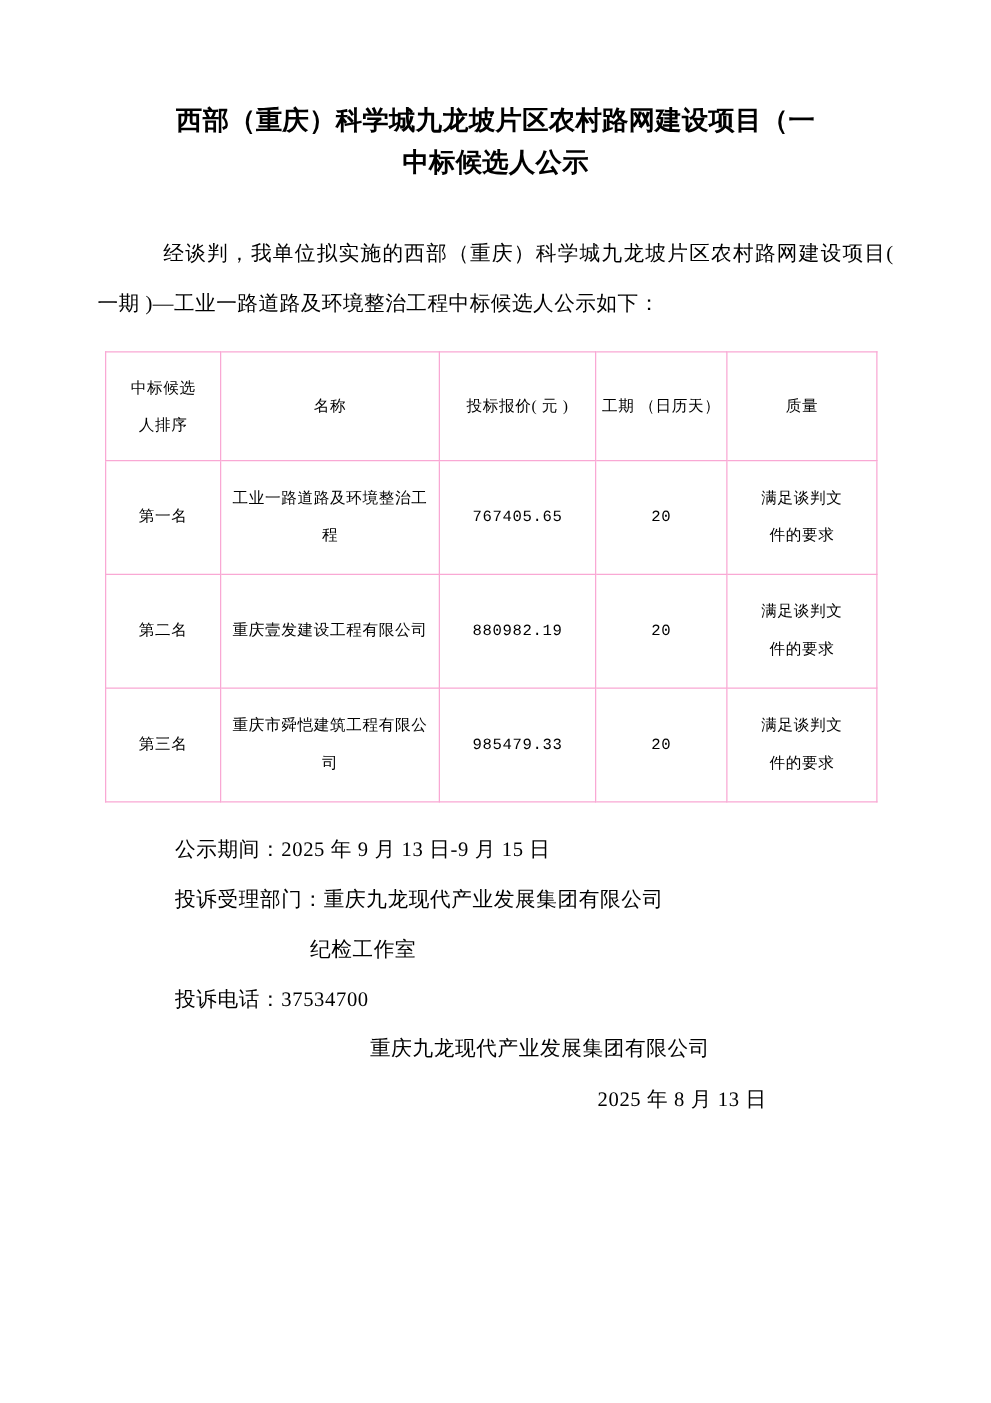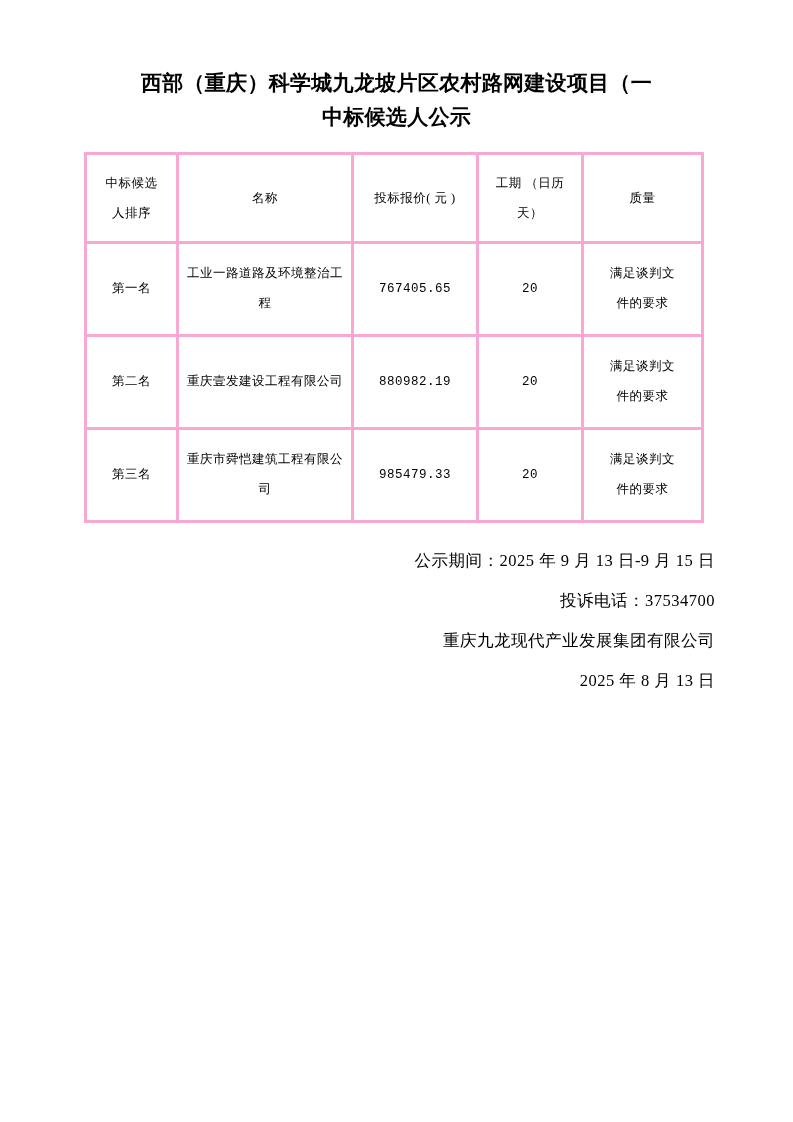--- a/index.html
+++ b/index.html
@@ -21,21 +21,21 @@
     box-sizing: border-box;
     padding: 62px 78px 0 78px;
   }
   .doc-title {
     font-family: "DejaVu Serif", "Liberation Serif", serif;
     font-weight: bold;
     font-size: 21px;
     line-height: 34px;
     text-align: center;
     letter-spacing: 0.3px;
-    margin: 4px;
+    margin: 17px;
     padding: 0 4px;
   }
   .doc-title .line2 {
     display: block;
   }
   .intro {
     margin-top: 36px;
     font-size: 16.5px;
     line-height: 40px;
     text-align: justify;
@@ -47,21 +47,21 @@
     width: 52px;
   }
   table.bid-table {
     margin-top: 18px;
     width: 617px;
     margin-left: 6px;
     border-collapse: collapse;
     table-layout: fixed;
   }
   table.bid-table td, table.bid-table th {
-    border: 3px solid #f9a8d4;
+    border: 1px solid #f9a8d4;
     text-align: center;
     vertical-align: middle;
     font-size: 12.5px;
     font-weight: normal;
     line-height: 30px;
     padding: 4px 4px;
     letter-spacing: 0.5px;
   }
   table.bid-table thead td {
     height: 78px;
@@ -75,50 +75,51 @@
   .col-price { width: 125px; }
   .col-period { width: 105px; }
   .col-quality { width: 120px; }
   .hdr-rank span { display: block; line-height: 30px; }
   .quality-cell span { display: block; line-height: 30px; }
   .footer-block {
     margin-top: 18px;
     font-size: 16.5px;
     line-height: 40px;
     letter-spacing: 0.5px;
-    text-align: right;
   }
   .footer-line {
     padding-left: 62px;
   }
   .footer-line.sub {
     padding-left: 170px;
   }
   .footer-line.org {
     padding-left: 218px;
+    font-family: Liberation Mono, monospace;
   }
   .footer-line.date {
     padding-left: 400px;
   }
   .numtab {
     font-family: "Liberation Sans", sans-serif;
     font-size: 12.5px;
     letter-spacing: 0.5px;
   }
 </style>
 </head>
 <body>
 
 <div class="page">
 
   <h1 class="doc-title">
     <span class="line1">西部（重庆）科学城九龙坡片区农村路网建设项目（一</span>
     <span class="line2">中标候选人公示</span>
   </h1>
 
+  <p class="intro"><span class="indent"></span><span>经谈判，我单位拟实施的西部（重庆）科学城九龙坡片区农村路网建设项目( 一期 )—工业一路道路及环境整治工程中标候选人公示如下：</span></p>
 
   <table class="bid-table">
     <colgroup>
       <col class="col-rank">
       <col class="col-name">
       <col class="col-price">
       <col class="col-period">
       <col class="col-quality">
     </colgroup>
     <thead>
@@ -162,18 +163,20 @@
         <td class="quality-cell">
           <span>满足谈判文</span>
           <span>件的要求</span>
         </td>
       </tr>
     </tbody>
   </table>
 
   <div class="footer-block">
     <div class="footer-line">公示期间：2025 年 9 月 13 日-9 月 15 日</div>
+    <div class="footer-line">投诉受理部门：重庆九龙现代产业发展集团有限公司</div>
+    <div class="footer-line sub">纪检工作室</div>
     <div class="footer-line">投诉电话：37534700</div>
     <div class="footer-line org">重庆九龙现代产业发展集团有限公司</div>
     <div class="footer-line date">2025 年 8 月 13 日</div>
   </div>
 
 </div>
 
 </body></html>

